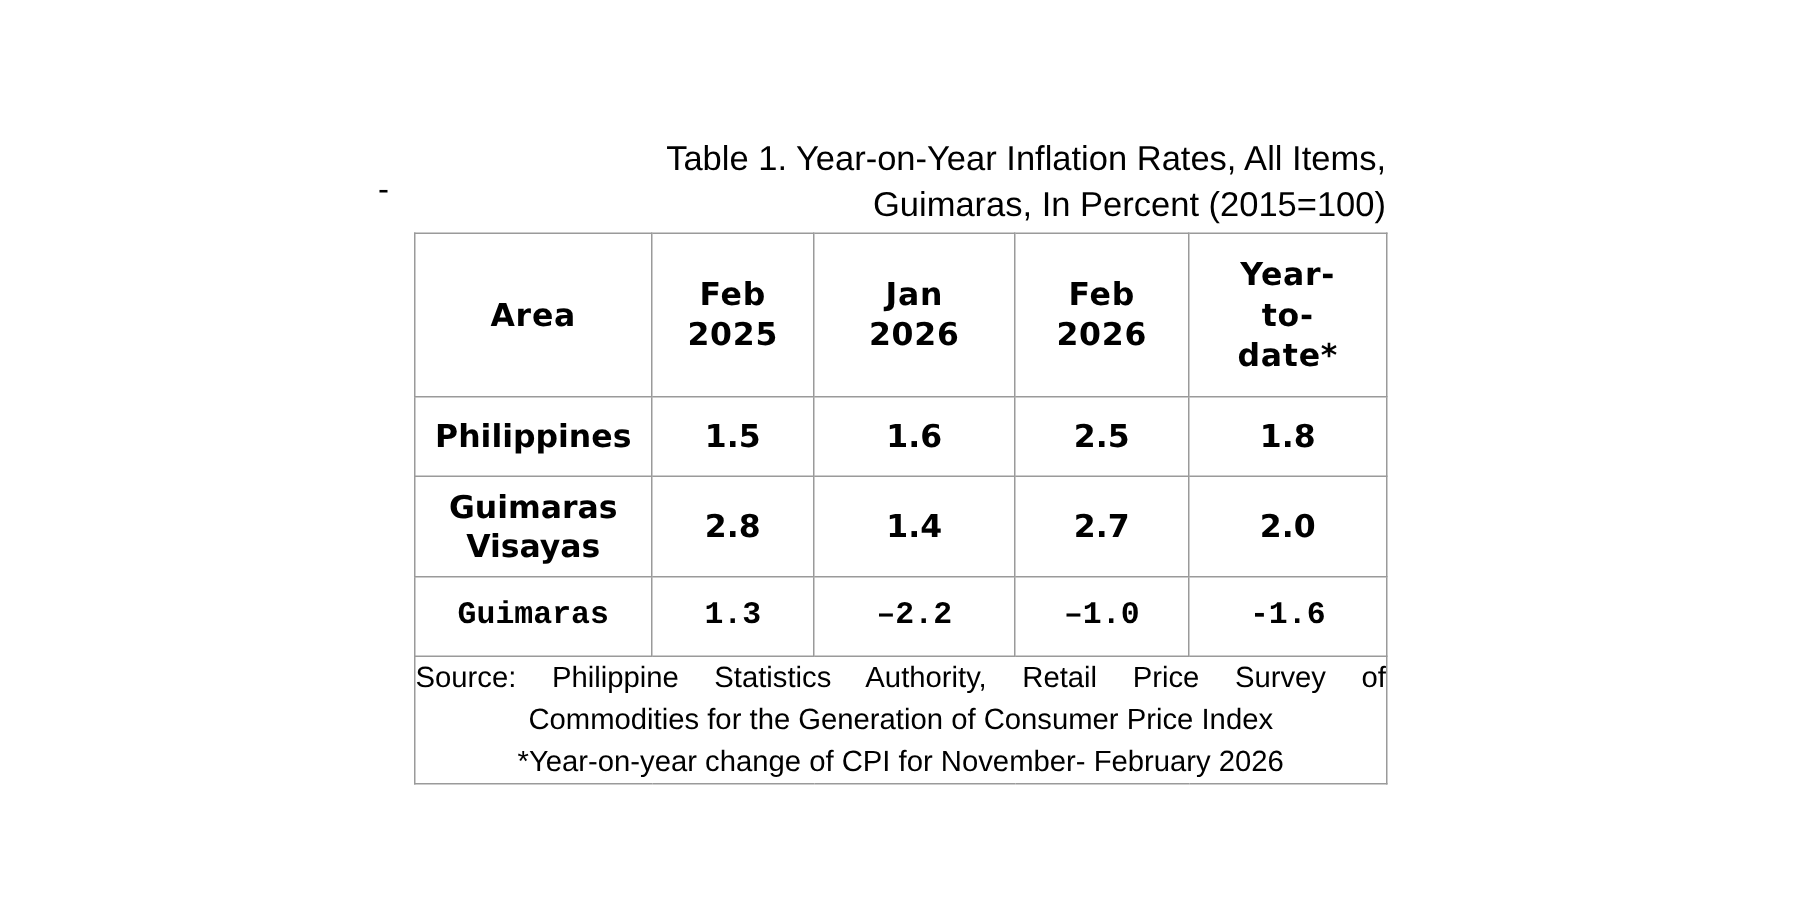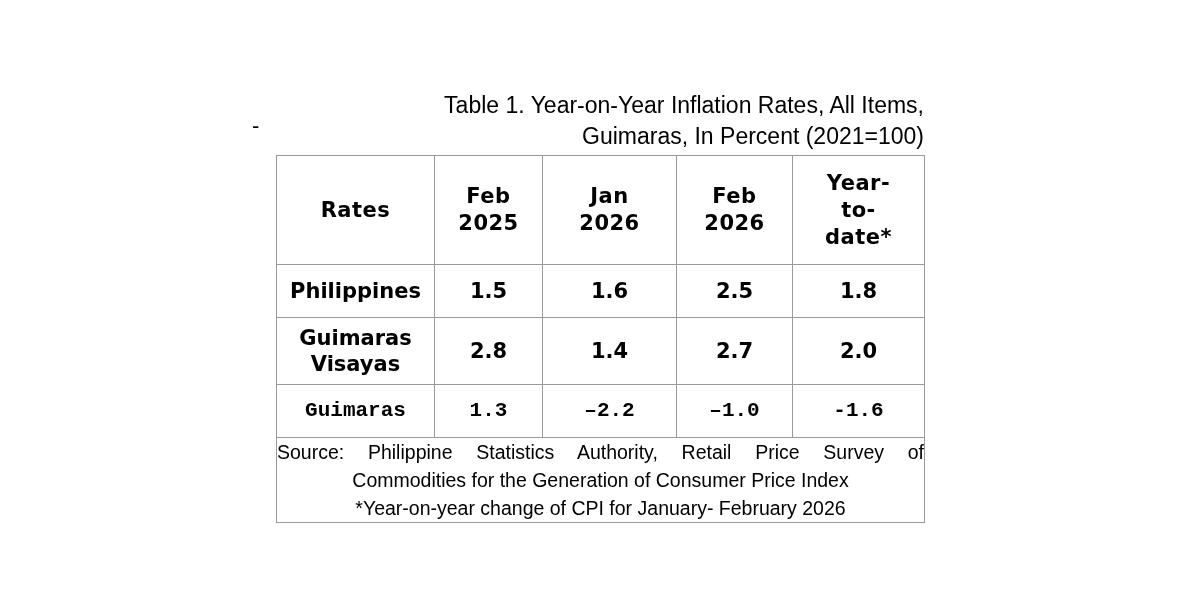--- a/index.html
+++ b/index.html
@@ -116,36 +116,36 @@
 </style>
 </head>
 <body>
 
 <div class="page">
 
   <div class="stray-dash">-</div>
 
   <div class="title-block">
     <span class="title-line">Table 1. Year-on-Year Inflation Rates, All Items,</span>
-    <span class="title-line">Guimaras, In Percent (2021=100)</span>
+    <span class="title-line">Guimaras, In Percent (2015=100)</span>
   </div>
 
   <div class="table-wrap">
     <table class="data">
       <colgroup>
         <col class="c-area">
         <col class="c-v1">
         <col class="c-v2">
         <col class="c-v3">
         <col class="c-v4">
       </colgroup>
       <thead>
         <tr>
           <th>
-            <span class="hl">Rates</span>
+            <span class="hl">Area</span>
           </th>
           <th>
             <span class="hl">Feb</span>
             <span class="hl">2025</span>
           </th>
           <th>
             <span class="hl">Jan</span>
             <span class="hl">2026</span>
           </th>
           <th>
@@ -185,20 +185,20 @@
           </td>
           <td>1.3</td>
           <td>–2.2</td>
           <td>–1.0</td>
           <td>-1.6</td>
         </tr>
         <tr>
           <td class="note-cell" colspan="5">
             <span class="nl just">Source: Philippine Statistics Authority, Retail Price Survey of</span>
             <span class="nl">Commodities for the Generation of Consumer Price Index</span>
-            <span class="nl">*Year-on-year change of CPI for January- February 2026</span>
+            <span class="nl">*Year-on-year change of CPI for November- February 2026</span>
           </td>
         </tr>
       </tbody>
     </table>
   </div>
 
 </div>
 
 </body></html>

